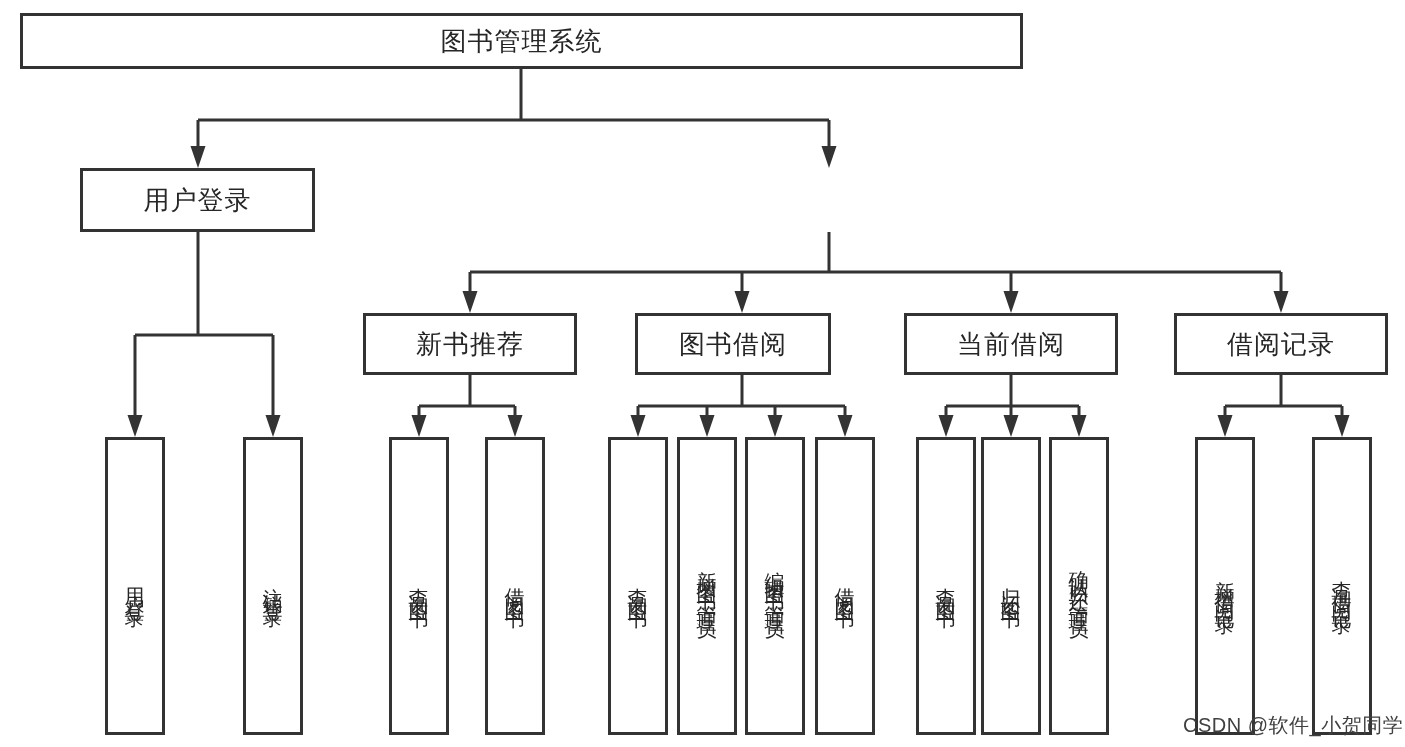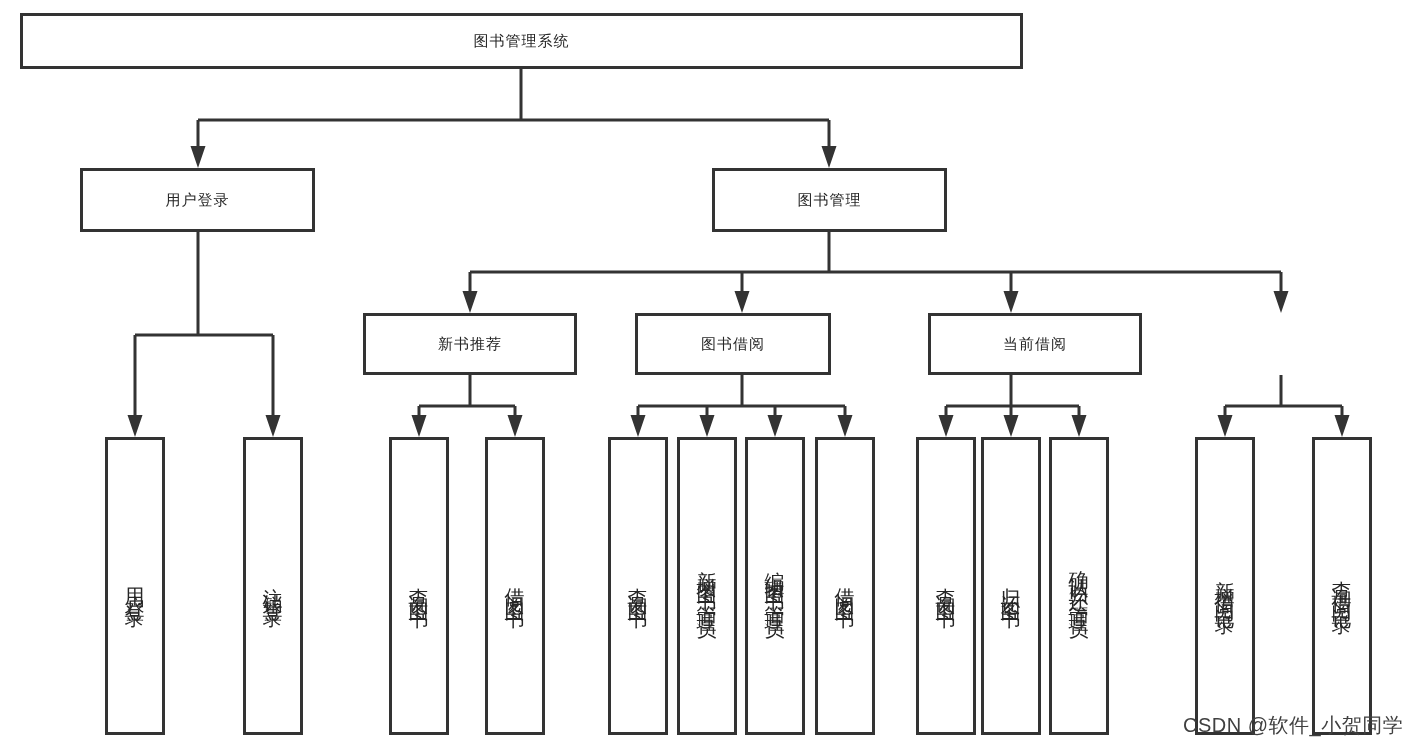--- a/index.html
+++ b/index.html
@@ -22,21 +22,21 @@
     box-sizing: border-box;
     border: 3px solid #333333;
     background: #ffffff;
     color: #262626;
     display: flex;
     align-items: center;
     justify-content: center;
     text-align: center;
   }
   .hbox {
-    font-size: 15px;
+    font-size: 26px;
     letter-spacing: 1px;
     font-weight: 400;
   }
   .vbox {
     writing-mode: vertical-rl;
     text-orientation: mixed;
     font-size: 20px;
     letter-spacing: 7px;
     line-height: 1;
     font-weight: 400;
@@ -110,25 +110,25 @@
       M946,437 l-7.5,-22 h15 Z
       M1011,437 l-7.5,-22 h15 Z
       M1079,437 l-7.5,-22 h15 Z
       M1225,437 l-7.5,-22 h15 Z
       M1342,437 l-7.5,-22 h15 Z"></path>
   </svg>
 
   <div class="node hbox" style="left:20px; top:13px; width:1003px; height:56px;">图书管理系统</div>
 
   <div class="node hbox" style="left:80px; top:168px; width:235px; height:64px;">用户登录</div>
-  <div class="node hbox" style="left:712px; top:168px; width:235px; height:64px;">图书管理</div>
 
   <div class="node hbox" style="left:363px; top:313px; width:214px; height:62px;font-family:Liberation Mono, monospace;">新书推荐</div>
   <div class="node hbox" style="left:635px; top:313px; width:196px; height:62px;">图书借阅</div>
-  <div class="node hbox" style="left:904px; top:313px; width:214px; height:62px;margin-left:24px;">当前借阅</div>
+  <div class="node hbox" style="left:904px; top:313px; width:214px; height:62px;">当前借阅</div>
+  <div class="node hbox" style="left:1174px; top:313px; width:214px; height:62px;">借阅记录</div>
 
   <div class="node vbox" style="left:105px; top:437px; width:60px; height:298px;">用户登录</div>
   <div class="node vbox" style="left:243px; top:437px; width:60px; height:298px;">注销登录</div>
 
   <div class="node vbox" style="left:389px; top:437px; width:60px; height:298px;">查询图书</div>
   <div class="node vbox" style="left:485px; top:437px; width:60px; height:298px;">借阅图书</div>
 
   <div class="node vbox" style="left:608px; top:437px; width:60px; height:298px;">查询图书</div>
   <div class="node vbox" style="left:677px; top:437px; width:60px; height:298px;">新增图书（管理员）</div>
   <div class="node vbox" style="left:745px; top:437px; width:60px; height:298px;">编辑图书（管理员）</div>

